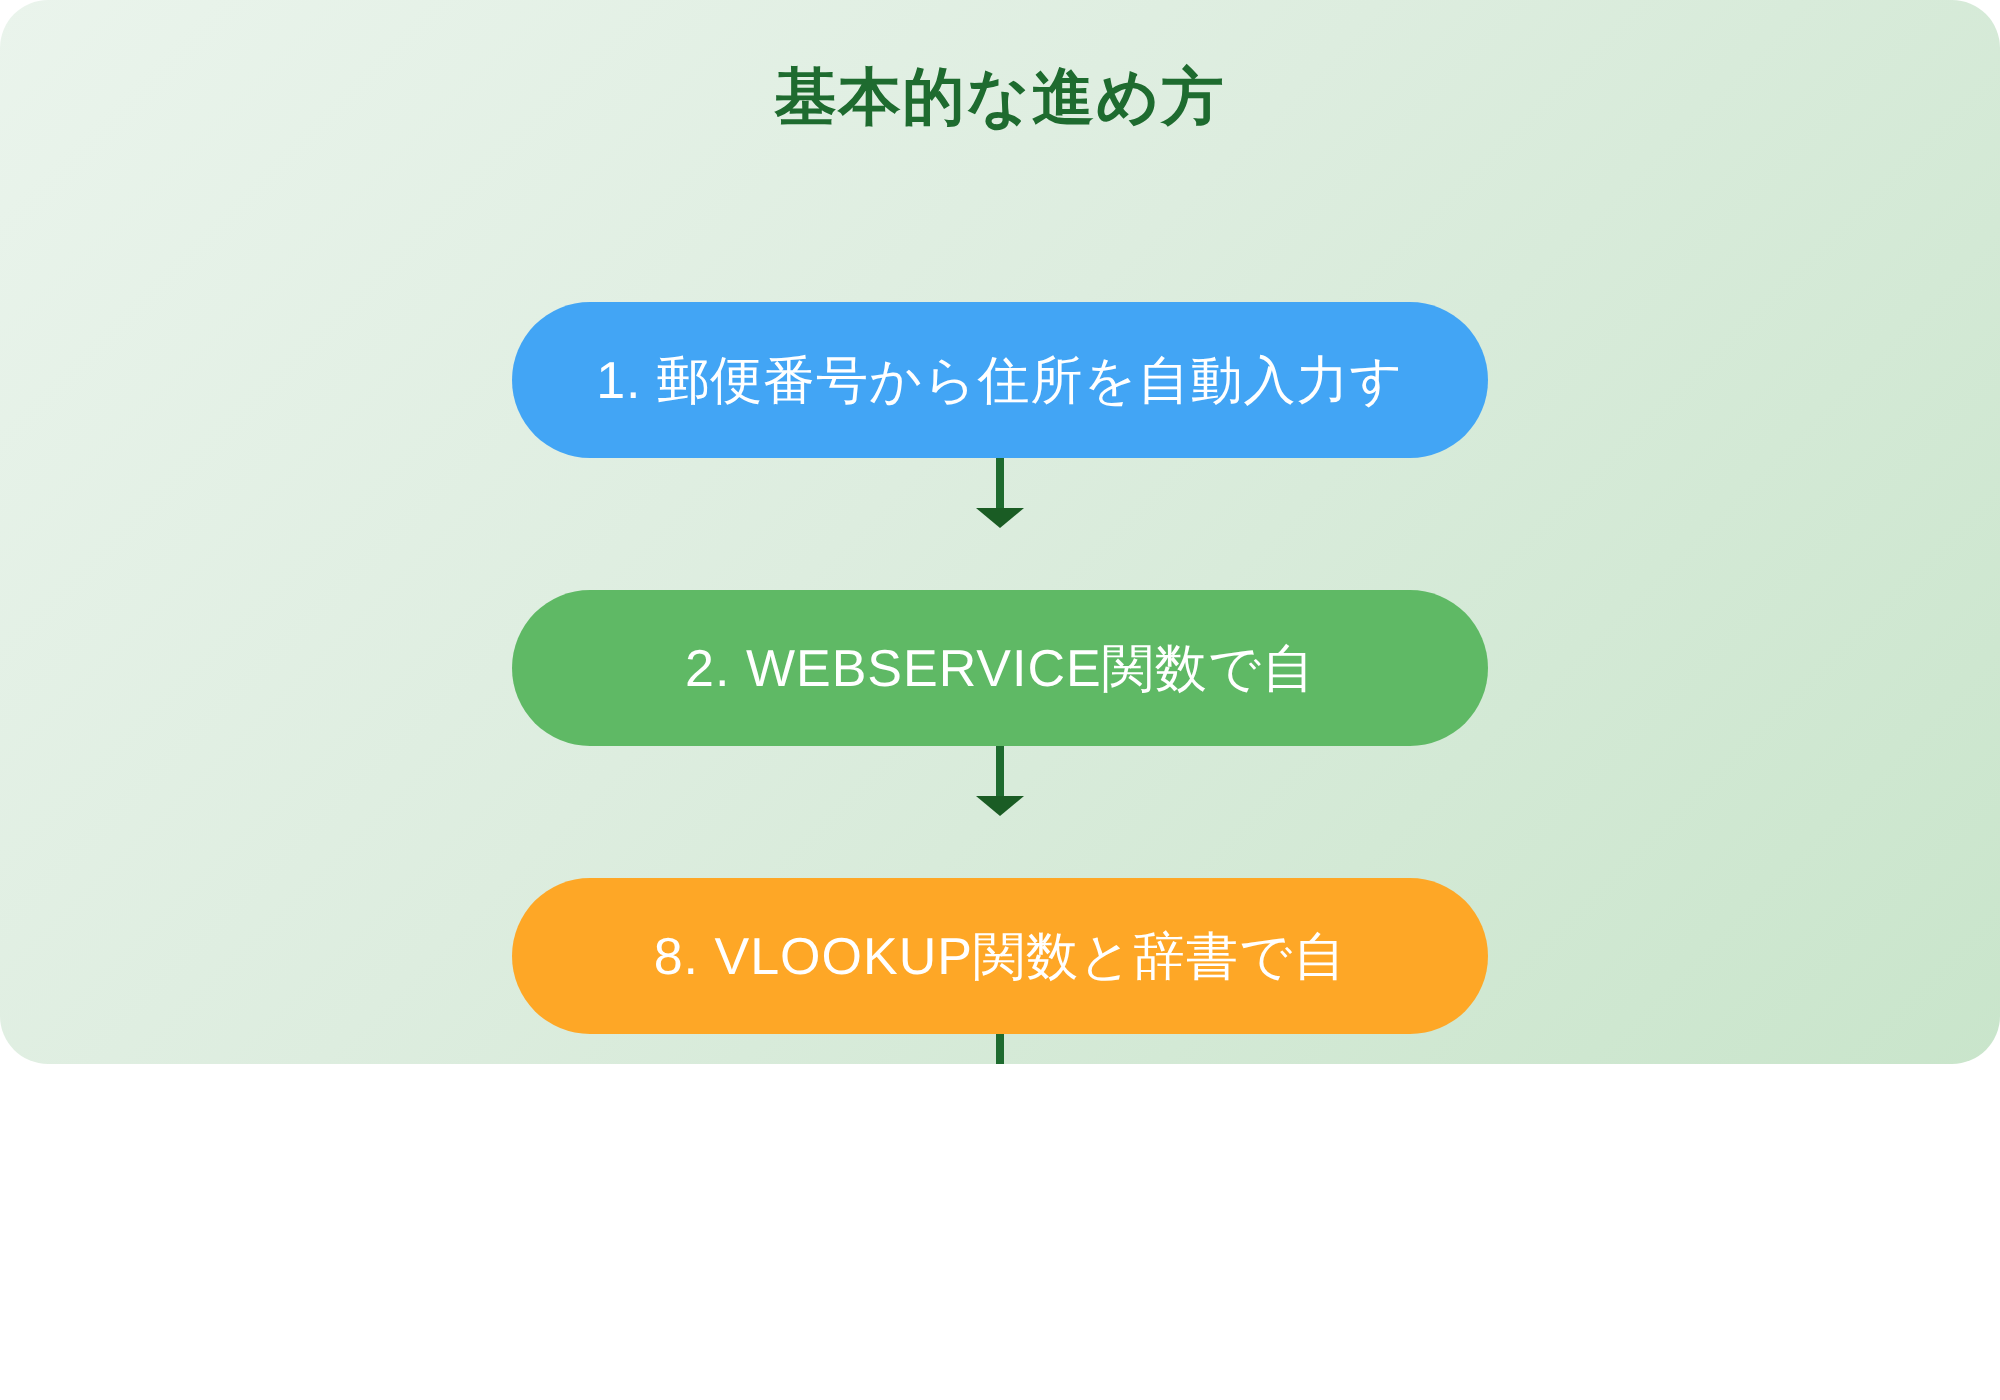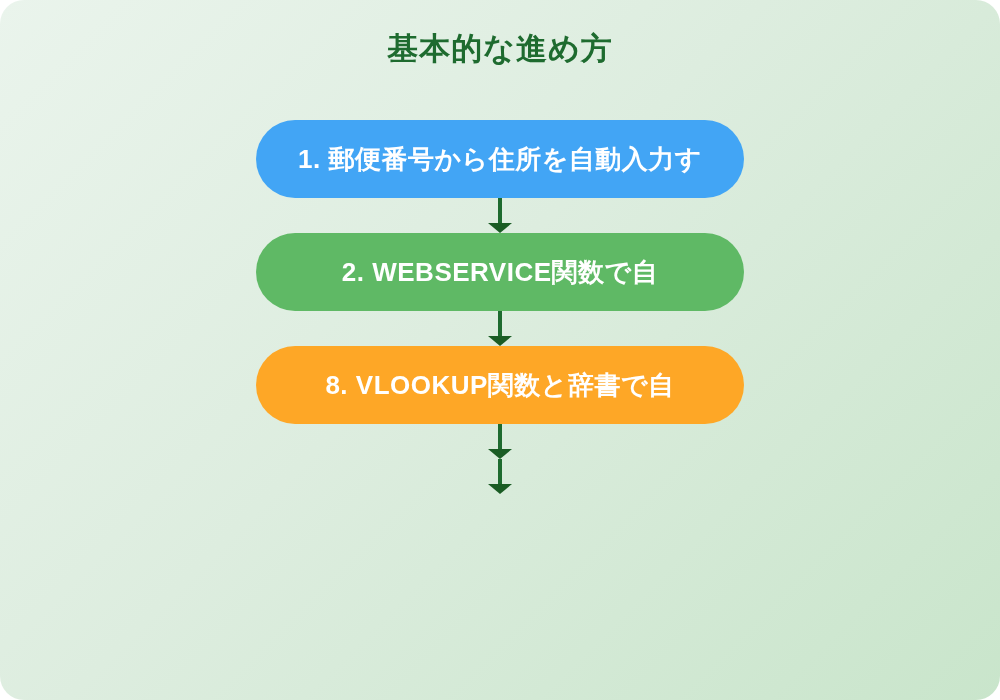--- a/index.html
+++ b/index.html
@@ -4,21 +4,21 @@
 <style>
   html, body {
     margin: 0;
     padding: 0;
     background: #ffffff;
     font-family: "Liberation Sans", "DejaVu Sans", sans-serif;
   }
   .canvas {
     position: relative;
     width: 1000px;
-    height: 700px;
+    height: 532px;
     border-radius: 24px;
     background: linear-gradient(135deg, #EAF4EC 0%, #DDEDDF 45%, #C9E5CB 100%);
     overflow: hidden;
   }
   .page-title {
     margin: 0;
     padding-top: 30px;
     text-align: center;
     font-size: 31px;
     line-height: 38px;
@@ -34,24 +34,25 @@
     align-items: stretch;
   }
   .flow-step {
     height: 78px;
     border-radius: 39px;
     display: flex;
     align-items: center;
     justify-content: center;
     color: #ffffff;
     font-size: 26px;
-    font-weight: 700;
+    font-weight: 400;
     letter-spacing: 0.5px;
     text-align: center;
     white-space: nowrap;
+    margin-top: 31px;
   }
   .flow-arrow {
     height: 35px;
     display: flex;
     flex-direction: column;
     align-items: center;
     justify-content: flex-start;
   }
   .flow-arrow .shaft {
     width: 4px;

